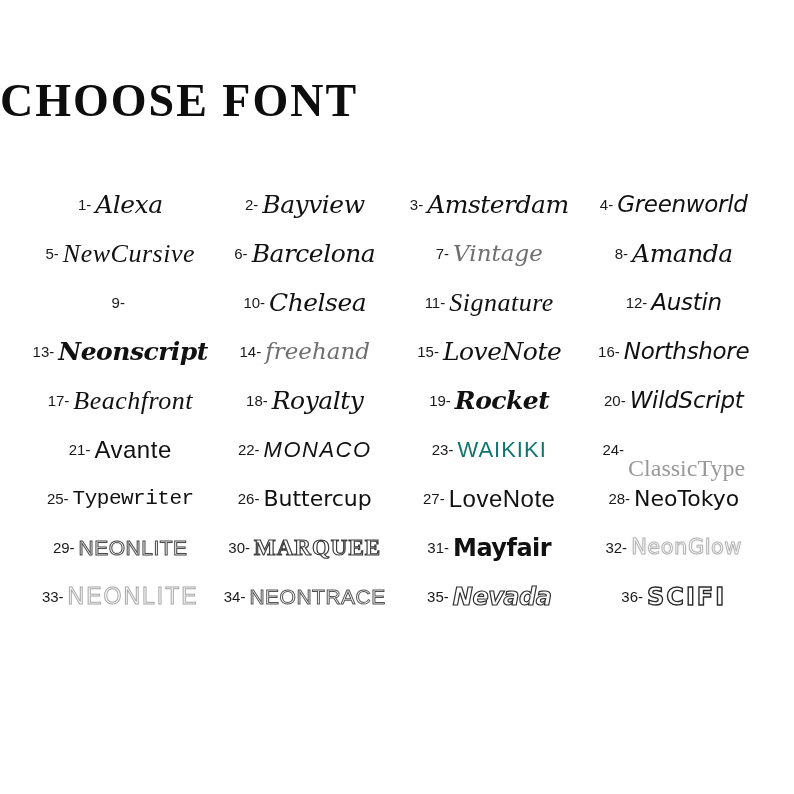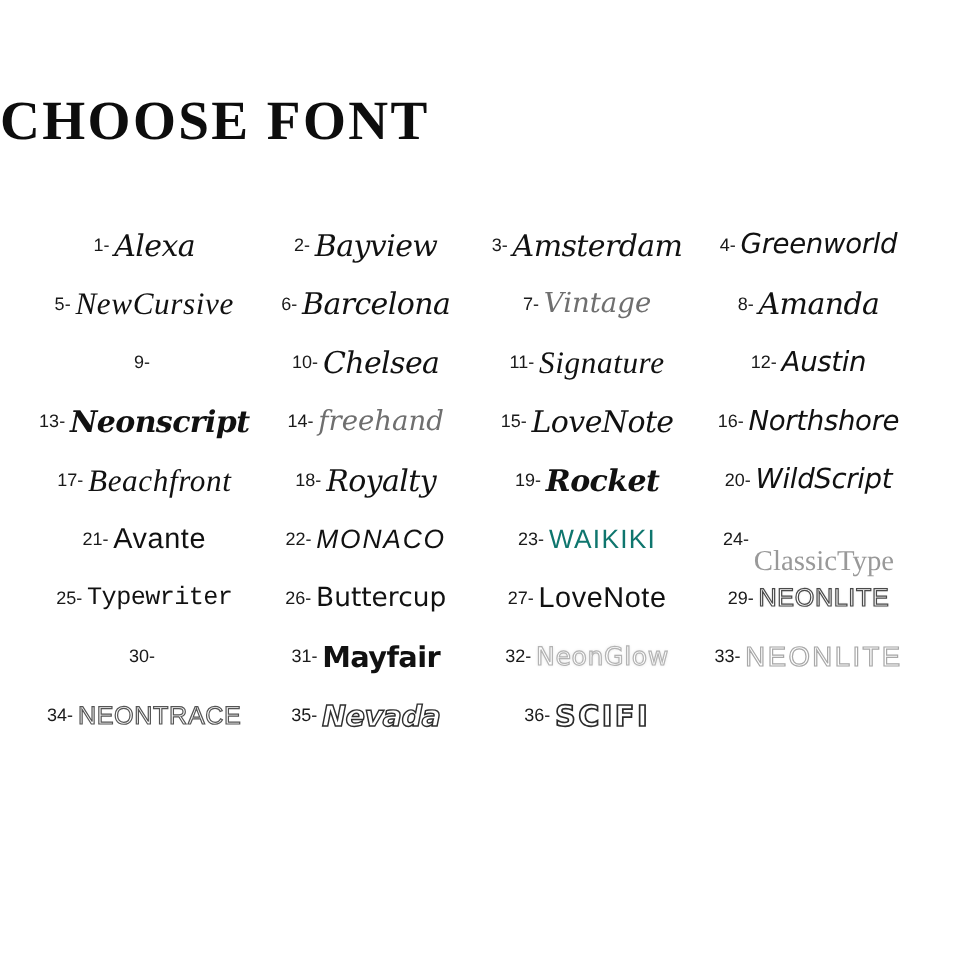--- a/index.html
+++ b/index.html
@@ -313,25 +313,30 @@
       </div>
       <div class="cell">
         <span class="num">26-</span>
         <span class="name s-rounded">Buttercup</span>
       </div>
       <div class="cell">
         <span class="num">27-</span>
         <span class="name s-sans">LoveNote</span>
       </div>
       <div class="cell">
+        <span class="num">28-</span>
+        <span class="name s-rounded">NeoTokyo</span>
+      </div>
+      <div class="cell">
         <span class="num">29-</span>
         <span class="name s-outline-neon">NEONLITE</span>
       </div>
       <div class="cell">
         <span class="num">30-</span>
+        <span class="name s-outline-slab">MARQUEE</span>
       </div>
       <div class="cell">
         <span class="num">31-</span>
         <span class="name s-bold-round">Mayfair</span>
       </div>
       <div class="cell">
         <span class="num">32-</span>
         <span class="name s-outline-neon-soft">NeonGlow</span>
       </div>
       <div class="cell">

